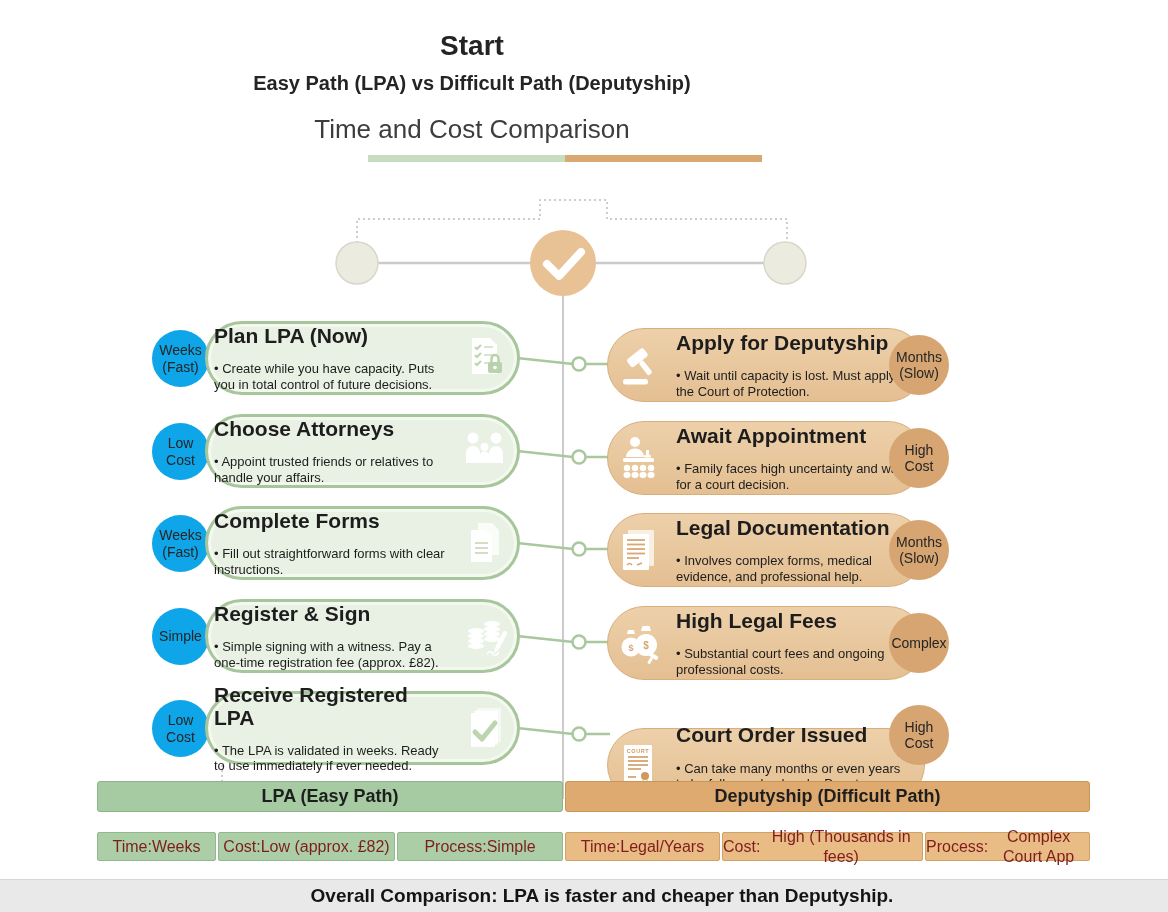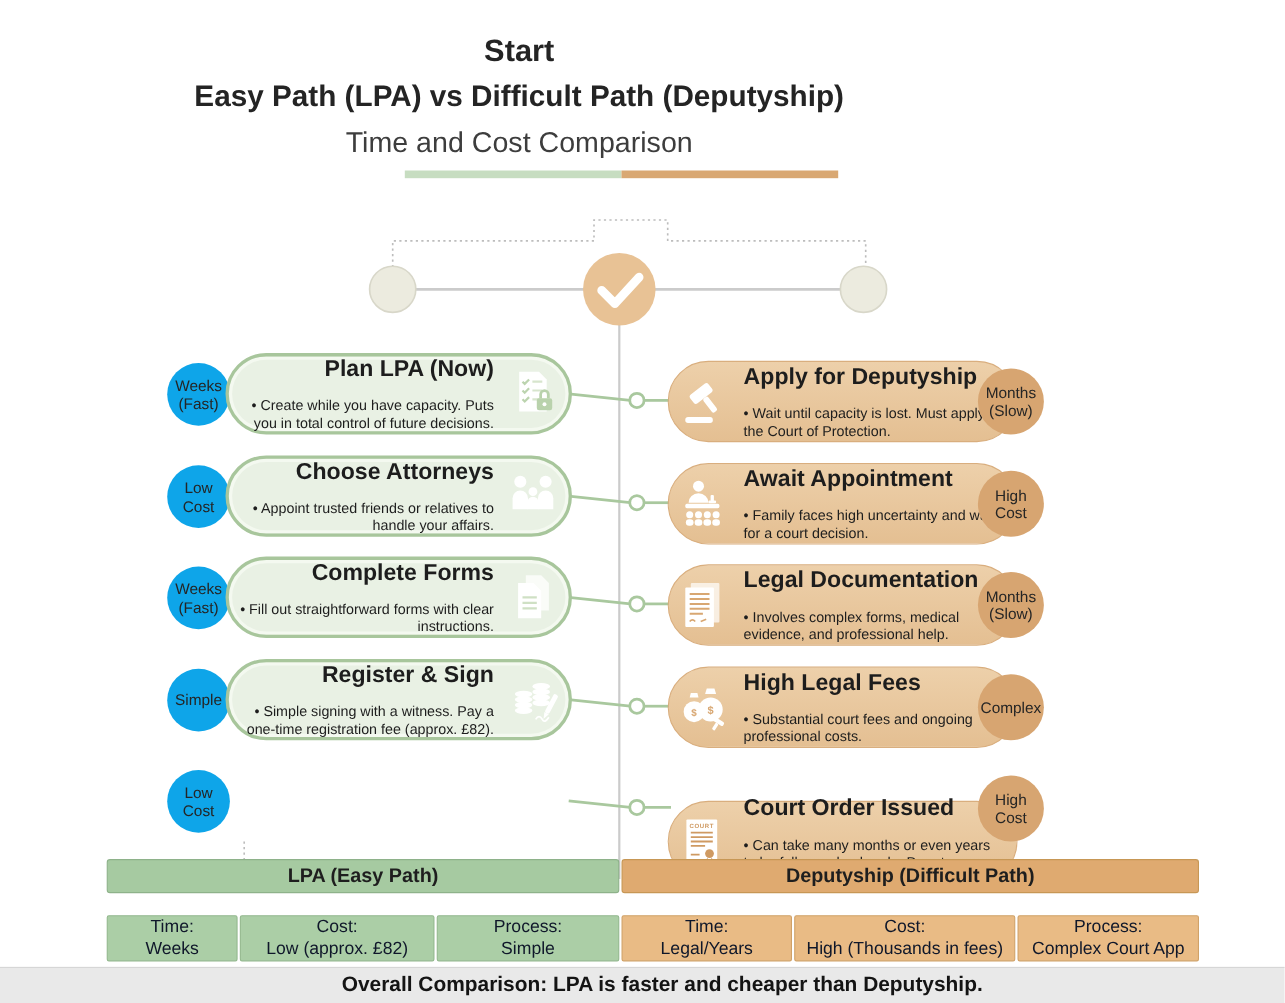--- a/index.html
+++ b/index.html
@@ -3,54 +3,54 @@
 <meta charset="utf-8">
 <style>
   * { margin:0; padding:0; box-sizing:border-box; }
   html,body { background:#fff; }
   body { font-family:"Liberation Sans", sans-serif; }
   #stage { position:relative; width:1168px; height:912px; background:#fff; overflow:hidden; }
 
   
   .hdr { position:absolute; left:0; width:944px; text-align:center; color:#242424; }
   .hdr.start { top:30px; font-size:28px; font-weight:700; }
-  .hdr.main  { top:72px; font-size:27px; font-weight:700; }
+  .hdr.main  { top:72px; font-size:20px; font-weight:700; }
   .hdr.sub   { top:114px; font-size:26px; font-weight:400; color:#3d3d3d; }
   .divider { position:absolute; top:155px; left:368px; width:394px; height:7px; display:flex; }
   .divider .g { flex:1; background:#c7ddc1; }
   .divider .t { flex:1; background:#d9a873; }
 
   
   #flow-svg { position:absolute; left:0; top:0; z-index:0; }
 
   
   .stepbox { position:absolute; height:74px; border-radius:37px; display:flex; align-items:center; z-index:2; }
   .stepbox.left  { left:205px; width:315px; background:#e9f1e4; border:3px solid #a8c69c;
                    box-shadow: inset 0 0 0 3px #f4f9f0; }
   .stepbox.right { left:607px; width:318px; background:linear-gradient(#edd0aa,#e4bf92); border:1px solid #d9ae7e; }
   .step-text { flex:1; padding:0 6px; }
-  .stepbox.left  .step-text { text-align:right; }
+  .stepbox.left  .step-text { text-align:left; }
   .stepbox.right .step-text { text-align:left; padding-right:10px; }
   .step-title { font-size:21px; font-weight:600; color:#1d1d1d; line-height:1.1; }
   .step-desc  { font-size:13px; font-weight:500; color:#1d1d1d; line-height:1.18; margin-top:14px; }
   .icon { width:62px; display:flex; align-items:center; justify-content:center; flex:0 0 62px; }
 
   
   .badge { position:absolute; border-radius:50%; display:flex; align-items:center; justify-content:center;
            text-align:center; font-size:14px; line-height:1.15; color:#252525; z-index:2; font-weight:500; }
   .badge.green { left:152px; width:57px; height:57px; background:#0ea5e9; }
   .badge.tan   { left:889px; width:60px; height:60px; background:#d7a571; }
 
   
   .tbl-h { position:absolute; top:781px; height:31px; display:flex; align-items:center; justify-content:center;
            font-size:18px; font-weight:600; color:#1e1e1e; border-radius:3px; z-index:2; }
   .tbl-h.lpa { left:97px;  width:466px; background:#a6caa1; border:1px solid #8eb28a; }
   .tbl-h.dep { left:565px; width:525px; background:#dfaa70; border:1px solid #c79755; }
-  .tbl-c { position:absolute; top:832px; height:42px; display:flex; flex-direction:column; align-items:center;
-           justify-content:center; font-size:16px; font-weight:500; color:#0f172a; line-height:1.25;
+  .tbl-c { position:absolute; top:832px; height:29px; display:flex; flex-direction:row; align-items:center;
+           justify-content:center; font-size:16px; font-weight:500; color:#7f1d1d; line-height:1.25;
            border-radius:2px; z-index:2; text-align:center; }
   .tbl-c.green { background:#abcea6; border:1px solid #93b88e; }
   .tbl-c.tan   { background:#e9bb85; border:1px solid #d0a express;}
   .tbl-c.tan   { background:#e9bb85; border:1px solid #d0a268; }
 
   
   .footer { position:absolute; left:0; top:879px; width:1168px; height:33px; background:#e9e9e9;
             border-top:1px solid #d6d6d6; display:flex; align-items:center; justify-content:center;
             font-size:19px; font-weight:700; color:#141414; z-index:3;padding-left:36px; }
 </style>
@@ -199,20 +199,34 @@
           <g transform="rotate(28 38 30)">
             <rect x="36" y="18" width="4.5" height="19" rx="1.8"></rect>
             <path d="M36,37 l2.2,6 l2.3,-6 z"></path>
           </g>
           <path d="M25,42 q3,-5 6,0 q2,4 6,-2" stroke="#fff" stroke-width="1.6" fill="none"></path>
         </svg>
     </span>
   </div>
 
   <div class="badge green" style="top:700px">Low Cost</div>
+  <div class="stepbox left" style="top:691px">
+    <div class="step-text">
+      <div class="step-title">Receive Registered LPA</div>
+      <div class="step-desc">• The LPA is validated in weeks. Ready to use immediately if ever needed.</div>
+    </div>
+    <span class="icon">
+      <svg width="48" height="48" viewBox="0 0 48 48">
+          <rect x="15" y="4" width="24" height="34" rx="1" fill="#fff" opacity="0.55"></rect>
+          <rect x="12" y="6.5" width="24" height="34" rx="1" fill="#fff" opacity="0.8"></rect>
+          <rect x="9" y="9" width="24" height="34" rx="1" fill="#fff"></rect>
+          <path d="M13,28 l7,7 l13,-16" stroke="#bcd5b0" stroke-width="5" fill="none" stroke-linecap="round" stroke-linejoin="round"></path>
+        </svg>
+    </span>
+  </div>
 
   <div class="stepbox right" style="top:328px">
     <span class="icon">
       <svg width="48" height="48" viewBox="0 0 48 48" fill="#fff">
           <g transform="rotate(-38 24 18)">
             <rect x="13" y="11" width="21" height="10" rx="2.5"></rect>
             <rect x="21" y="21" width="5.5" height="16" rx="2"></rect>
           </g>
           <rect x="8" y="38" width="25" height="5.5" rx="2.5"></rect>
         </svg>

